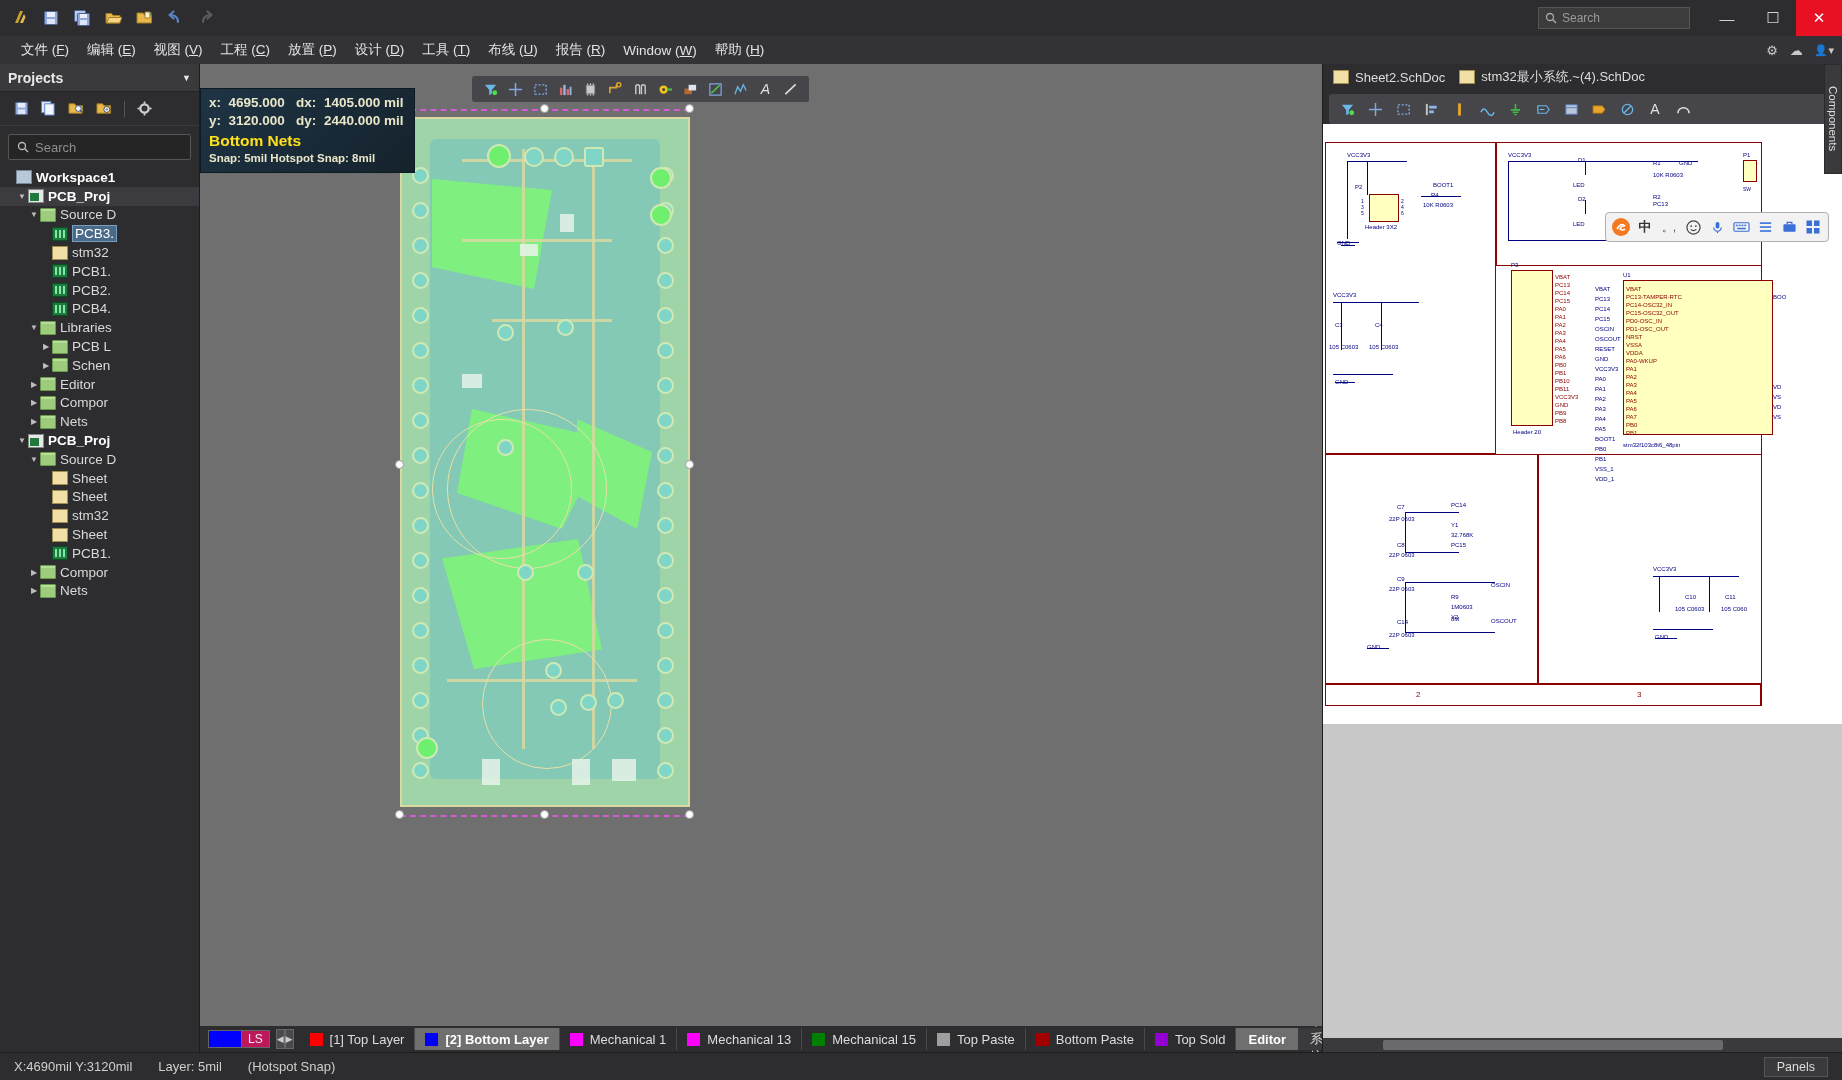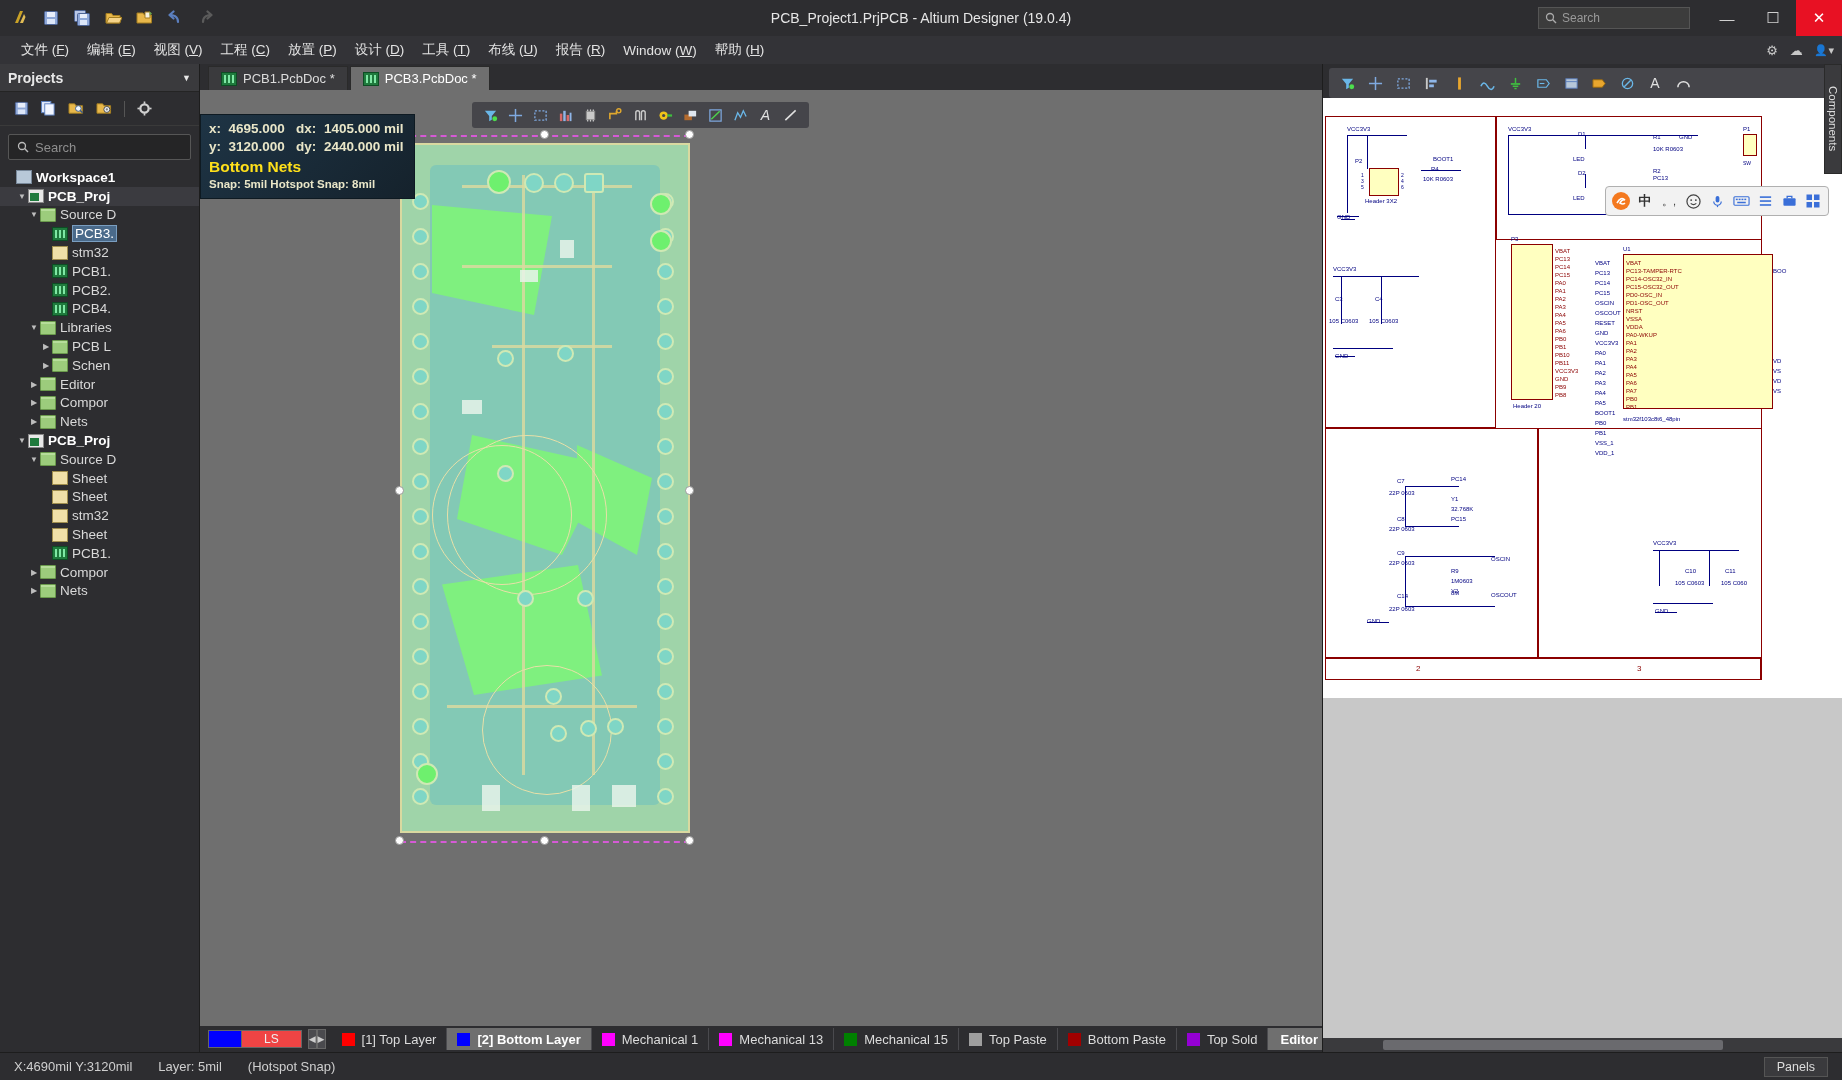--- a/index.html
+++ b/index.html
@@ -126,21 +126,21 @@
   .selmark{ position:absolute; width:9px;height:9px;background:#fff;border-radius:50%;
             border:1px solid #999; z-index:8;}
   .dashed-edge{ position:absolute; border-top:2px dashed #d659d6; }
   
   #layerbar{
     height:26px; background:#2d2d30; display:flex; align-items:center; gap:0; padding-left:8px;
     font-size:13px; overflow:hidden;
   }
   .lsbox{ display:flex;align-items:center;height:20px;margin-right:6px;}
   .lsbox .sw{ width:34px;height:18px;background:#0000ff;border:1px solid #666;}
-  .lsbox .ls{ background:#ef4444;color:#eee;padding:1px 22px;font-size:12px;border:1px solid #666;border-left:none;}
+  .lsbox .ls{ background:#be185d;color:#eee;padding:1px 6px;font-size:12px;border:1px solid #666;border-left:none;}
   .navbtn{ width:18px;height:20px;background:#4a4a4e;border:1px solid #666;display:flex;
            align-items:center;justify-content:center;color:#ccc;font-size:9px;}
   .ltab{ display:flex;align-items:center;gap:7px;height:22px;padding:0 10px;
          border-right:1px solid #4a4a4e; color:#dcdcdc; white-space:nowrap;}
   .ltab.active{ background:#6f6f6f; color:#fff; font-weight:bold;}
   .ltab .chip{ width:13px;height:13px;display:inline-block;}
   .etab{ height:22px;padding:0 12px;display:flex;align-items:center;color:#fff;font-weight:bold;
          background:#6f6f6f;}
   .etab2{ height:22px;padding:0 12px;display:flex;align-items:center;color:#dcdcdc;
           background:#3a3a3d;}
@@ -228,21 +228,20 @@
       <svg width="18" height="16" viewBox="0 0 18 16">
           <path d="M12 12 C12 6 7 5 3.5 5 M3.5 5 l4 -3.5 M3.5 5 l4 3.5" stroke="#5b7fbf" stroke-width="2.2" fill="none" stroke-linecap="round"></path>
         </svg>
     </div>
     <div class="tb-btn">
       <svg width="18" height="16" viewBox="0 0 18 16">
           <path d="M6 12 C6 6 11 5 14.5 5 M14.5 5 l-4 -3.5 M14.5 5 l-4 3.5" stroke="#5b5b5b" stroke-width="2.2" fill="none" stroke-linecap="round"></path>
         </svg>
     </div>
   </div>
-  <div id="apptitle">PCB_Project1.PrjPCB - Altium Designer (19.0.4)</div>
   <div class="tb-right">
     <div class="searchbox">
       <svg width="12" height="12" viewBox="0 0 12 12">
           <circle cx="5" cy="5" r="3.5" stroke="#aaa" fill="none" stroke-width="1.3"></circle>
           <line x1="7.6" y1="7.6" x2="11" y2="11" stroke="#aaa" stroke-width="1.4"></line>
         </svg>
       <span>Search</span>
     </div>
     <div class="winbtn">—</div>
     <div class="winbtn">☐</div>
@@ -442,30 +441,20 @@
         </div>
         <div class="trow" style="padding-left: 28px;">
           <span class="arrow">▶</span>
           <span class="ico ico-folder"></span>
           <span class="lbl">Nets</span>
         </div>
       </div>
   </div>
 
   <div id="center">
-    <div id="doctabs">
-        <div class="dtab">
-          <span class="ico ico-pcb" style="margin-right: 0px;"></span>
-          <span>PCB1.PcbDoc *</span>
-        </div>
-        <div class="dtab active">
-          <span class="ico ico-pcb" style="margin-right: 0px;"></span>
-          <span>PCB3.PcbDoc *</span>
-        </div>
-      </div>
     <div id="pcbcanvas">
 
       <div id="board">
         <div class="dashed-edge" style="left:0;top:-8px;width:290px;"></div>
         <div class="dashed-edge" style="left:0;top:698px;width:290px;"></div>
         <div id="boardbody">
           <div class="copper" style="left:28px;top:20px;width:230px;height:640px;border-radius:6px;"></div>
 
           <div class="poly" style="left:30px;top:60px;width:120px;height:110px;clip-path:polygon(0 0,100% 10%,85% 100%,0 80%);"></div>
           <div class="poly" style="left:55px;top:290px;width:150px;height:120px;clip-path:polygon(10% 0,100% 25%,70% 100%,0 70%);"></div>
@@ -690,20 +679,30 @@
             <span class="chip" style="background: rgb(148, 0, 211);"></span>
             <span>Top Sold</span>
           </div>
         </div>
       <div class="etab">Editor</div>
       <div class="etab2">stm32最小系统.~(4)</div>
     </div>
   </div>
 
   <div id="right">
+    <div id="schtabs">
+        <div class="stab">
+          <span class="ico ico-sch" style="margin-right: 0px;"></span>
+          <span>Sheet2.SchDoc</span>
+        </div>
+        <div class="stab">
+          <span class="ico ico-sch" style="margin-right: 0px;"></span>
+          <span>stm32最小系统.~(4).SchDoc</span>
+        </div>
+      </div>
     <div id="schtoolbar">
       <div class="stb">
           <svg width="15" height="15" viewBox="0 0 16 16">
             <path d="M2 3 h12 l-4.6 5.4 v4.2 l-2.8 1.6 v-5.8 z" fill="#6ab7e8"></path>
             <circle cx="12.5" cy="11.5" r="2.6" fill="#4ddf4d"></circle>
           </svg>
         </div>
       <div class="stb">
           <svg width="15" height="15" viewBox="0 0 16 16">
             <line x1="8" y1="1" x2="8" y2="15" stroke="#7fa9e0" stroke-width="1.6"></line>

